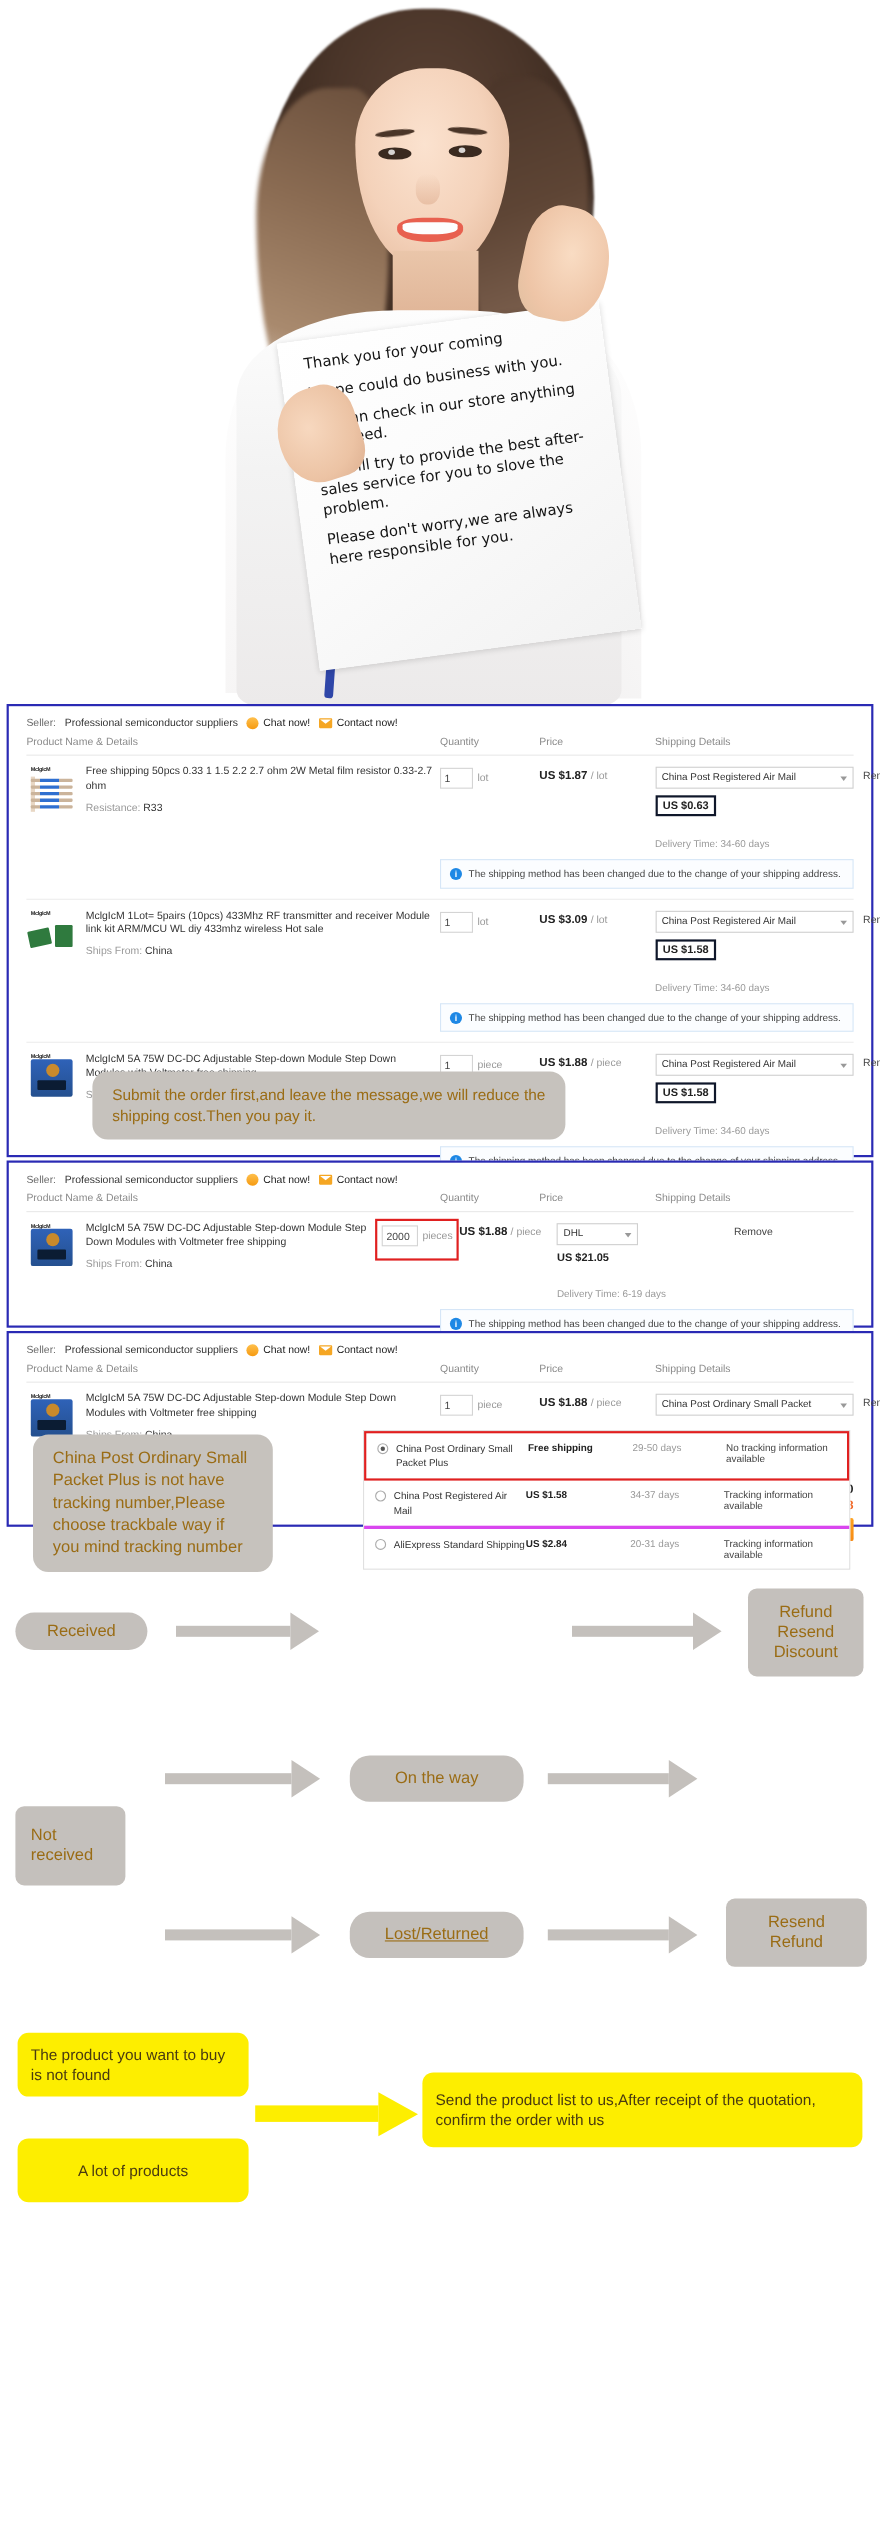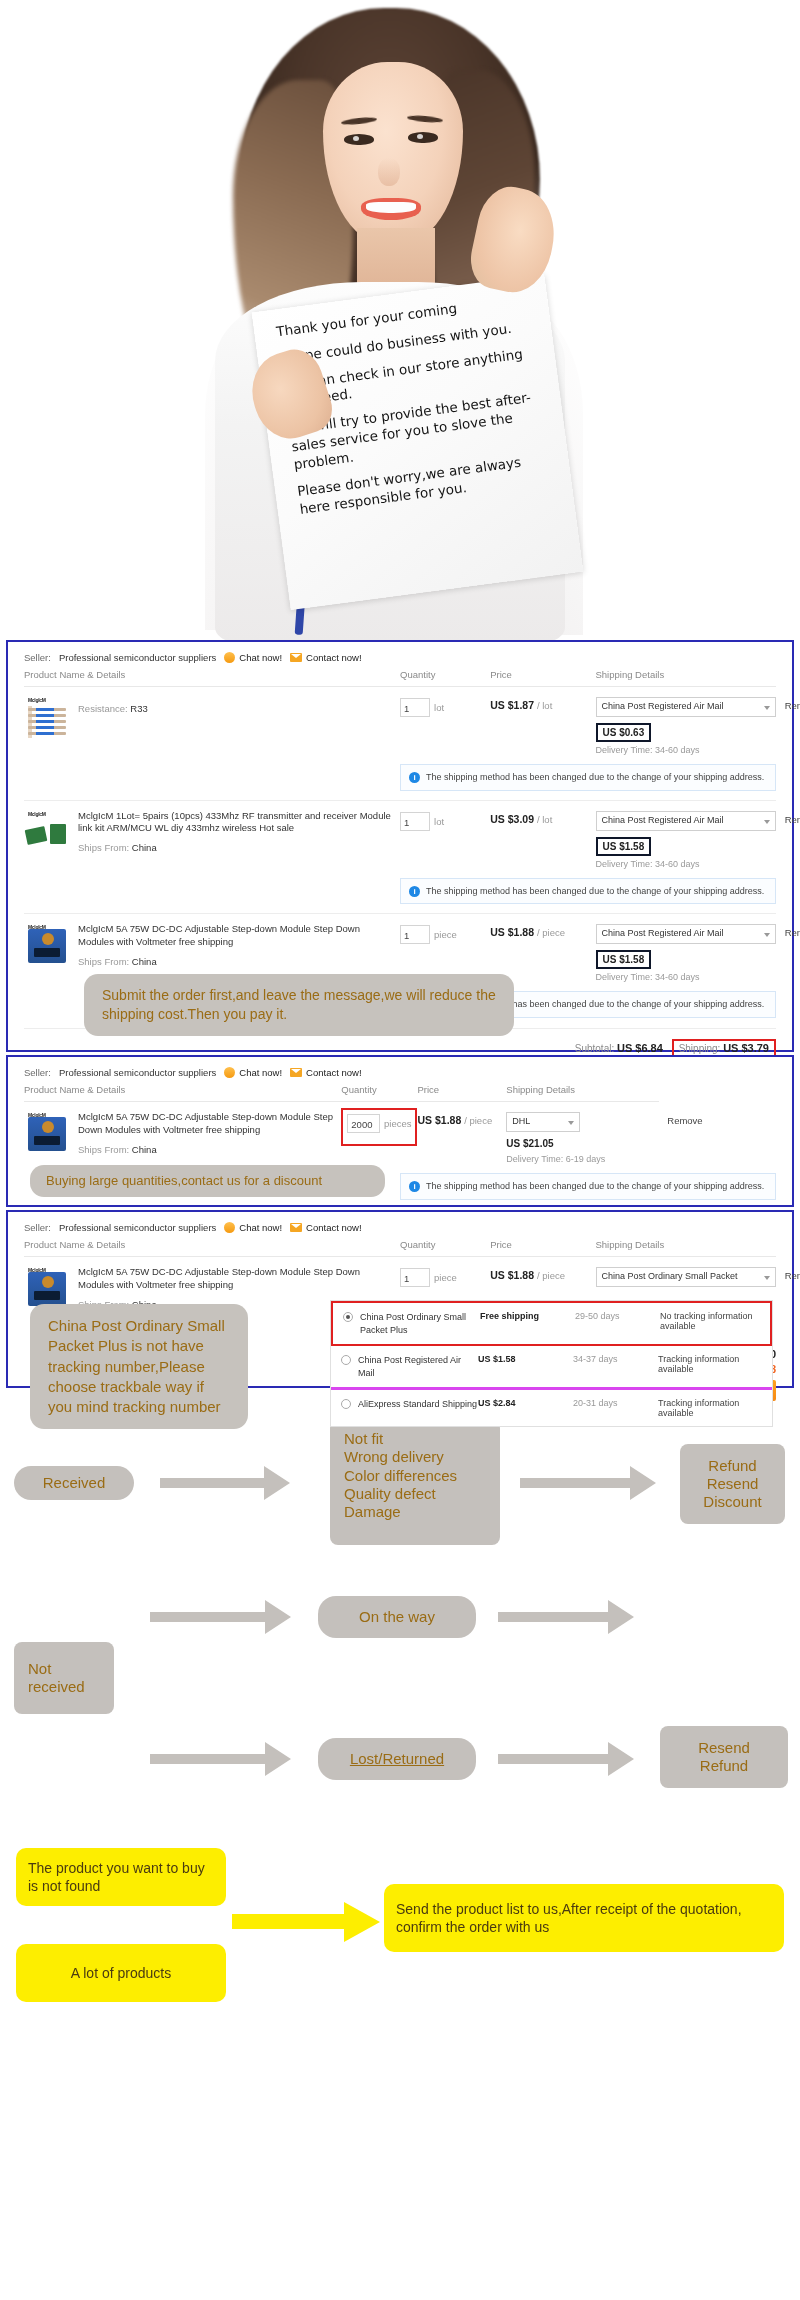--- a/index.html
+++ b/index.html
@@ -214,21 +214,21 @@
     white-space: nowrap; overflow: hidden;
   }
   .select-box:after {
     content: ""; position: absolute; right: 5px; top: 8px;
     border-left: 3px solid transparent; border-right: 3px solid transparent;
     border-top: 4px solid #999;
   }
   .remove-link { position: absolute; right: -44px; top: 4px; font-size: 9.5px; color: #444; }
   .ship-cost { font-size: 10px; font-weight: bold; color: #222; margin-top: 6px; display: inline-block; }
   .ship-cost.boxed { border: 2px solid #0f172a; padding: 2px 5px; }
-  .ship-eta { font-size: 9px; color: #9a9a9a; margin-top: 3px; }
+  .ship-eta { font-size: 9px; color: #9a9a9a; margin-top: 20px; }
 
   .notice {
     border: 1px solid #d6e6f7; background: #fbfdff;
     margin: 7px 0 0 50%; padding: 6px 8px 6px 8px;
     display: flex; gap: 6px; font-size: 9px; color: #444; line-height: 1.4;
   }
   .ico-info {
     flex: 0 0 11px; width: 11px; height: 11px; border-radius: 50%;
     background: #1e88e5; color: #fff; font-size: 8px; font-weight: bold;
     text-align: center; line-height: 11px; margin-top: 1px;
@@ -377,20 +377,21 @@
         <span class="wm">MclgIcM</span>
         <div class="res-art">
           <i style="top:2px"></i>
             <i style="top:8px"></i>
             <i style="top:14px"></i>
             <i style="top:20px"></i>
             <i style="top:26px"></i>
         </div>
       </div>
       <div class="pinfo">
+        <div class="pname">Free shipping 50pcs 0.33 1 1.5 2.2 2.7 ohm 2W Metal film resistor 0.33-2.7 ohm</div>
         <div class="pmeta">
           <span>Resistance:</span>
           <b>R33</b>
         </div>
       </div>
       <div class="qty-cell">
         <div class="qty-box">1</div>
         <div class="qty-unit">lot</div>
       </div>
       <div class="price-cell">
@@ -568,21 +569,20 @@
       <b>US $3,760.00</b>
       <span style="margin-left:8px">Shipping:</span>
       <b>US $21.05</b>
       <div class="total-row">
         <span>Total:</span>
         <b>US $3,781.05</b>
       </div>
     </div>
   </div>
 
-  <div style="position:absolute;left:22px;top:108px;width:355px;font-size:13px;padding:7px 16px;" class="callout">Buying large quantities,contact us for a discount</div>
 </div>
 
 <div class="panel" style="height:178px;">
   <div class="panel-inner">
     <div class="seller-line">
       <span>Seller:</span>
       <span class="sname">Professional semiconductor suppliers</span>
       <span class="chip">
         <i class="ico-chat"></i>
         <span>Chat now!</span>
@@ -669,25 +669,20 @@
 
 <div class="flow" style="height:380px;margin-top:16px;">
 
   <div class="node pill" style="left:14px;top:62px;width:120px;height:34px;">Received</div>
 
   <div class="arrow tall" style="left:160px;top:62px;width:130px;">
     <div class="shaft" style="width:104px"></div>
       <div class="head" style="left:104px"></div>
   </div>
 
-  <div class="node rect left" style="left:330px;top:16px;width:170px;height:125px;padding:10px 14px;white-space:pre-line;align-items:flex-start;">Not fit
-Wrong delivery
-Color differences
-Quality defect
-Damage</div>
 
   <div class="arrow tall" style="left:520px;top:62px;width:140px;">
     <div class="shaft" style="width:110px"></div>
       <div class="head" style="left:110px"></div>
   </div>
 
   <div class="node rect" style="left:680px;top:40px;width:105px;height:80px;white-space:pre-line;">Refund
 Resend
 Discount</div>
 

